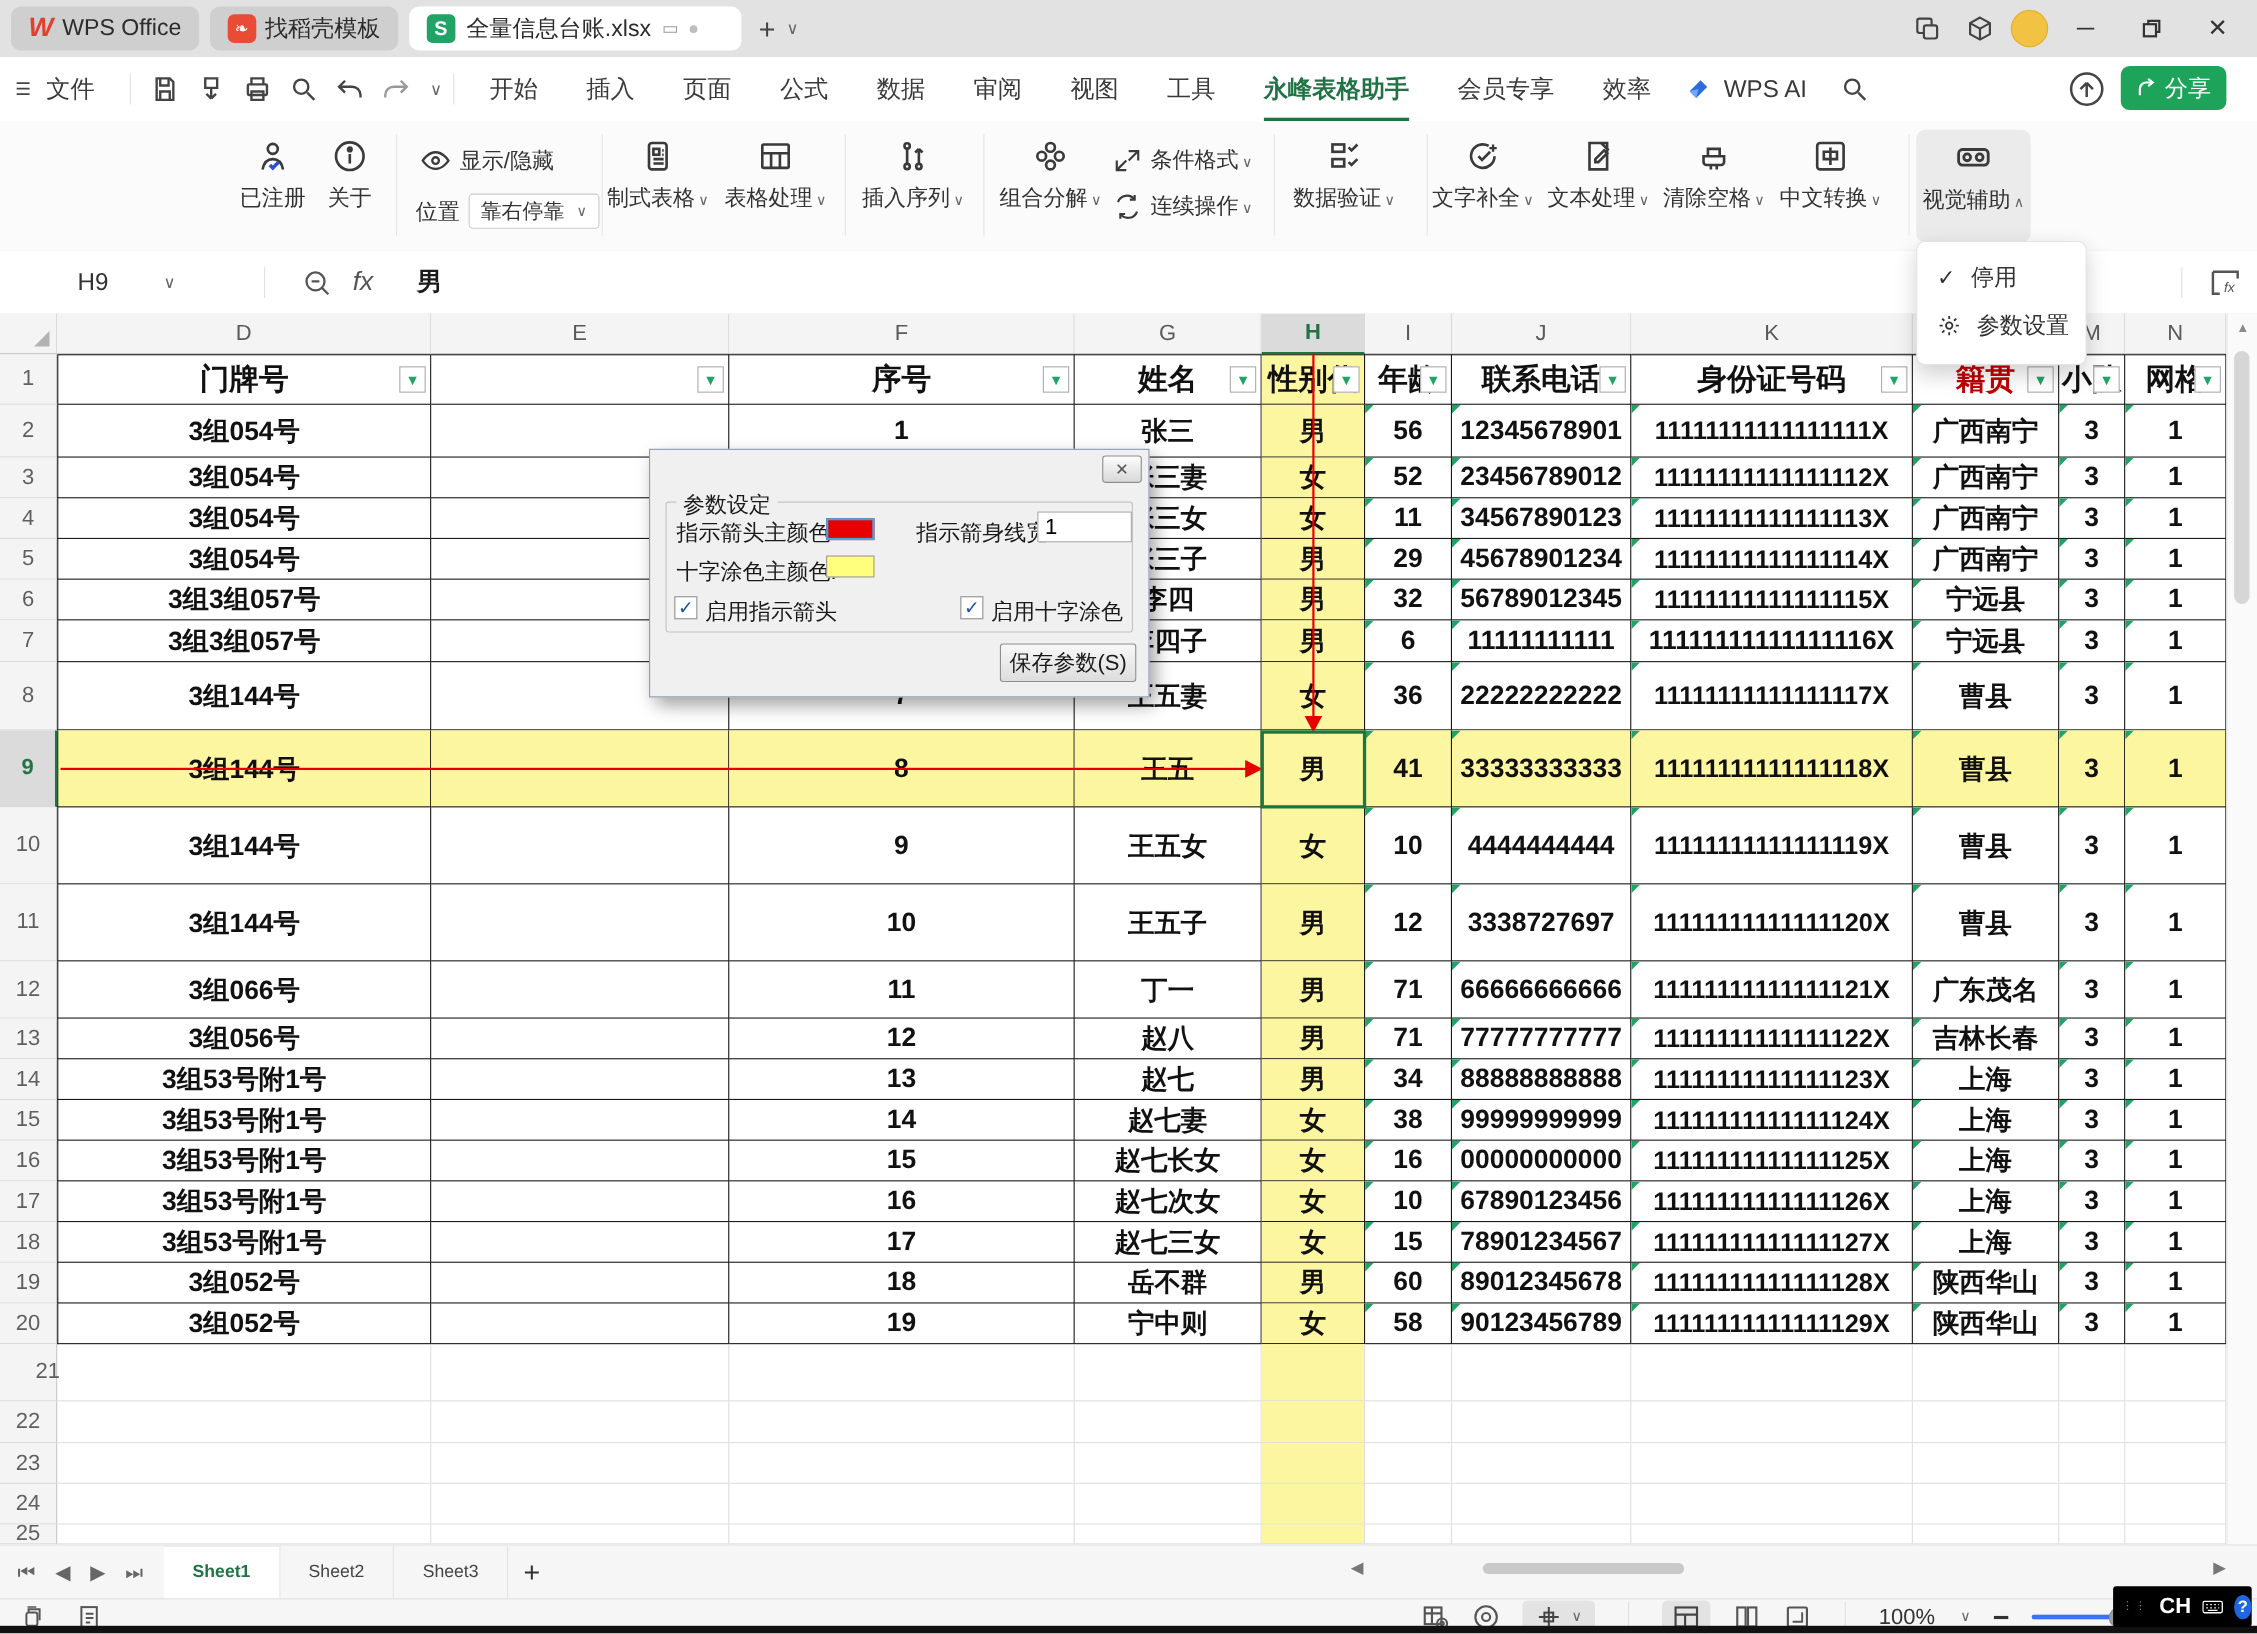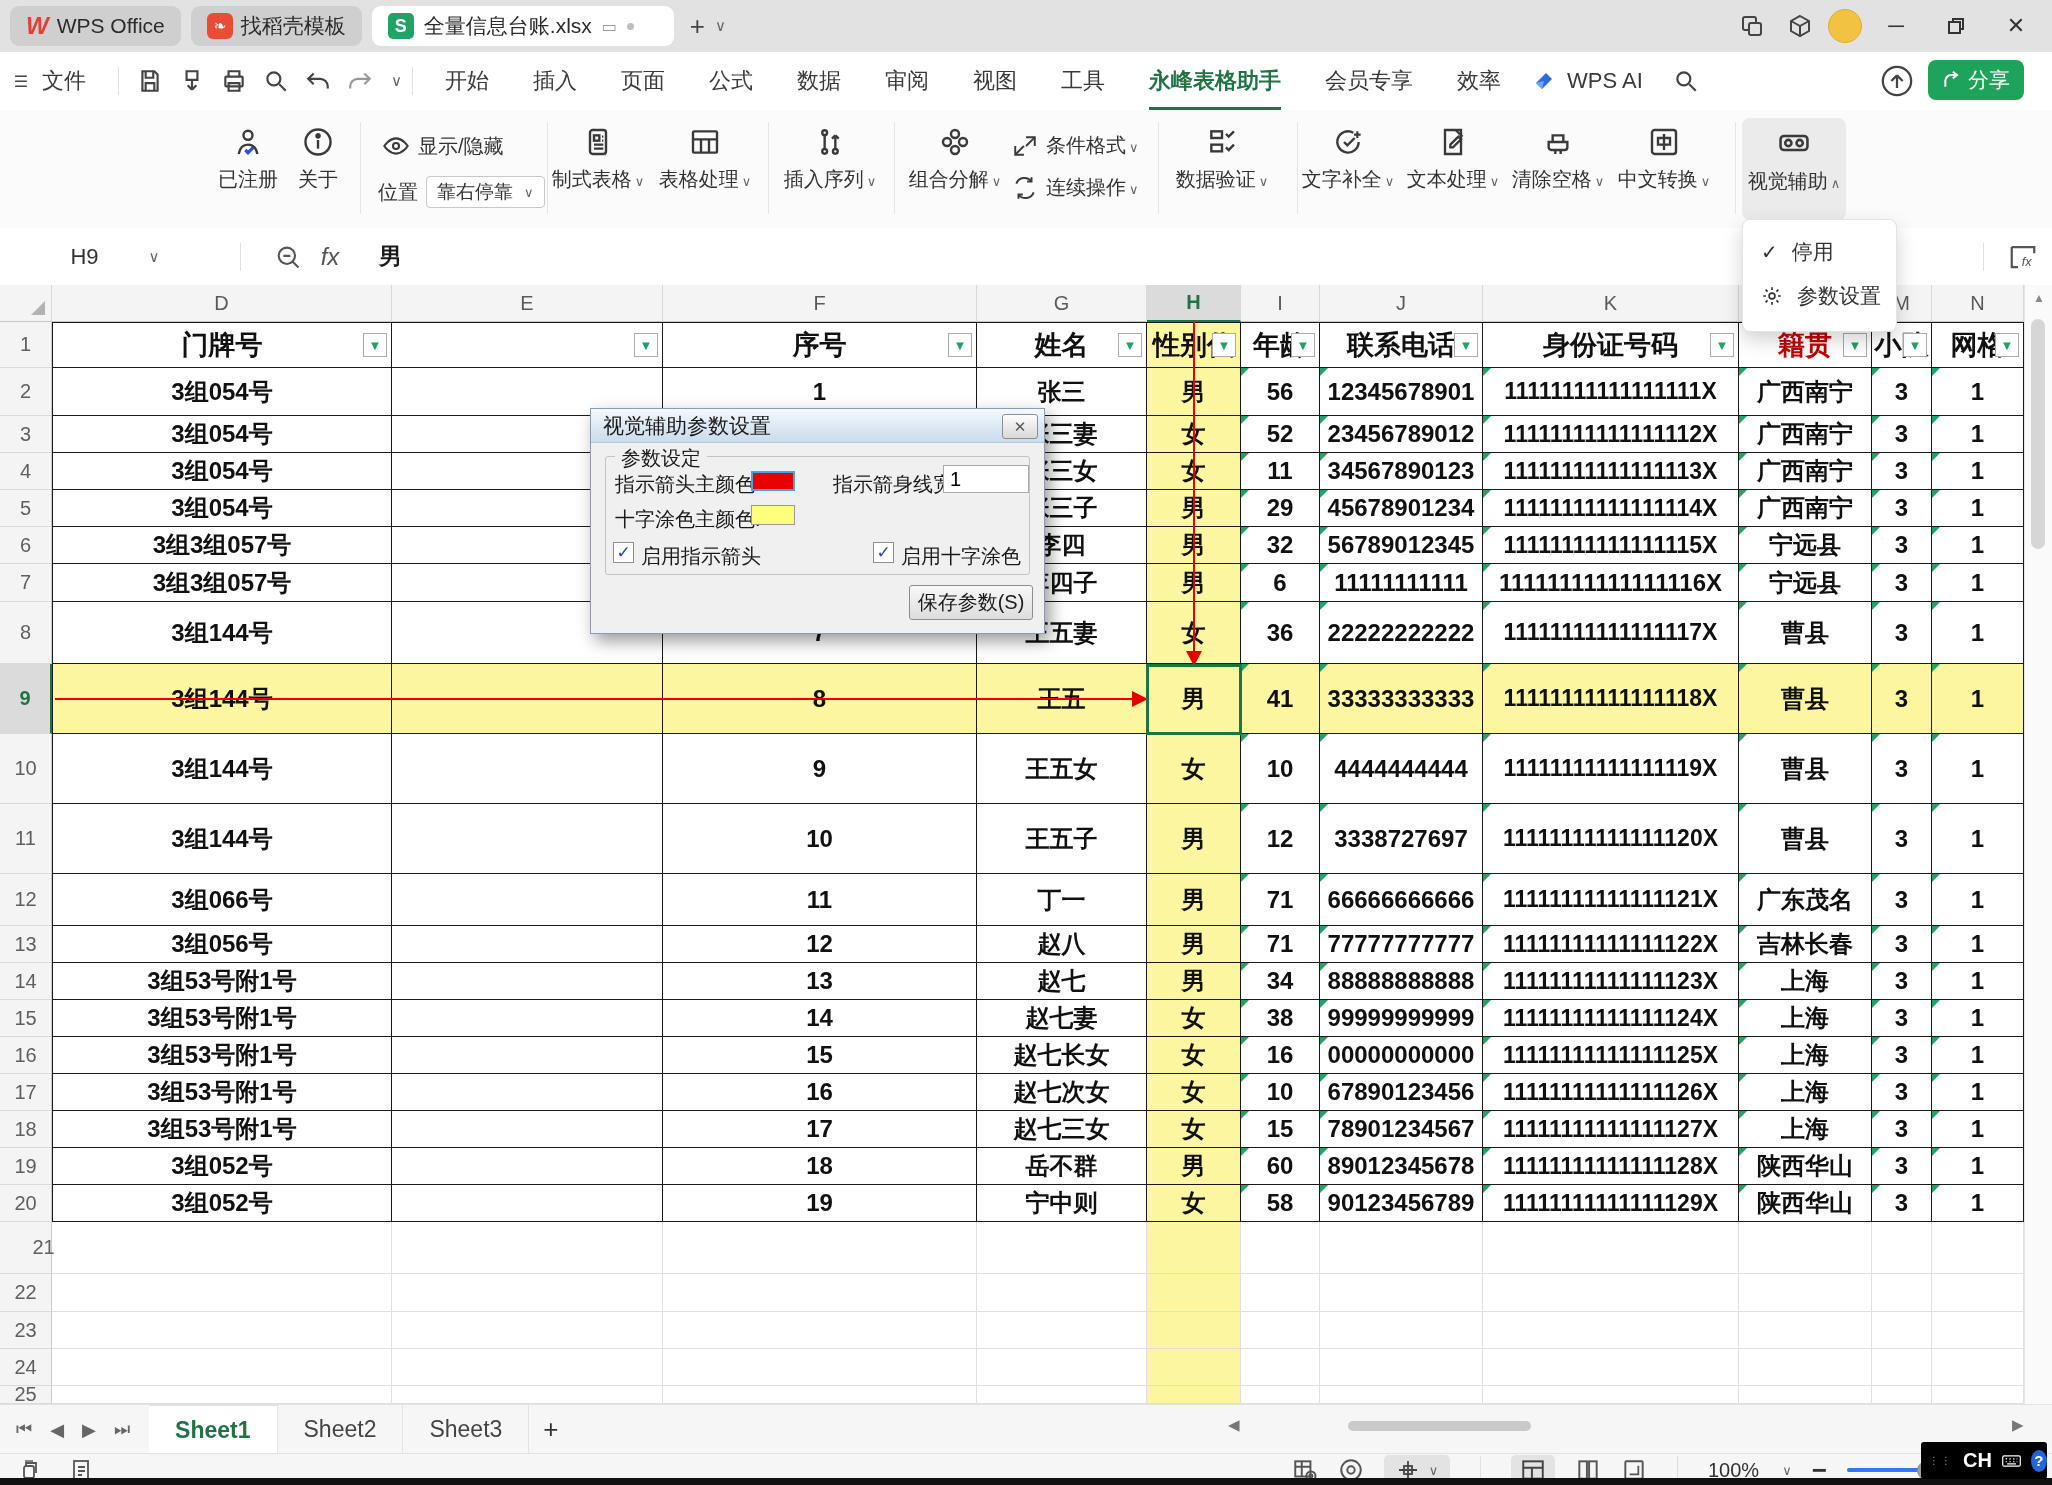--- a/index.html
+++ b/index.html
@@ -87,21 +87,21 @@
   #sw-yellow{left:160px;top:96px;background:#FFFF7D;border:1px solid #9A9A9A;}
   #dlg input{position:absolute;left:352px;top:56px;width:72px;height:26px;border:1px solid #A9A9A9;font-size:20px;padding:0 6px;font-family:inherit;}
   .cb{position:absolute;width:19px;height:19px;background:#fff;border:1px solid #8E8E8E;display:flex;align-items:center;justify-content:center;color:#1F4FA0;font-size:17px;font-weight:bold;}
   #savebtn{position:absolute;left:318px;top:176px;width:122px;height:33px;background:linear-gradient(180deg,#F8F8F8,#DDDDDD);border:1px solid #8E8E8E;border-radius:3px;display:flex;align-items:center;justify-content:center;font-size:20px;color:#1a1a1a;}
   
   #amenu{left:1742px;top:219px;width:155px;height:113px;background:#fff;border:1px solid #E3E3E3;border-radius:8px;box-shadow:0 8px 20px rgba(0,0,0,.18);z-index:60;padding:10px 0;box-sizing:border-box;}
   .aitem{height:44px;display:flex;align-items:center;gap:14px;padding-left:18px;font-size:21px;color:#333;}
   
   #tabbar{left:0;top:1404px;width:2052px;height:49px;background:#F6F6F7;border-top:1px solid #E2E2E2;display:flex;align-items:center;z-index:20;}
   .navg{color:#666;font-size:18px;margin:0 9px;}
-  .stab{height:49px;display:flex;align-items:center;padding:0 26px;font-size:23px;color:#444;border-right:1px solid #E4E4E4;}
+  .stab{height:49px;display:flex;align-items:center;padding:0 26px;font-size:16px;color:#444;border-right:1px solid #E4E4E4;}
   .stab.active{background:#fff;color:#217346;font-weight:bold;border-top:1px solid #E0E0E0;}
   #hsb-thumb{position:absolute;left:1348px;top:1421px;width:183px;height:10px;border-radius:5px;background:#C9C9C9;z-index:21;}
   .hsb-ar{position:absolute;top:1416px;color:#777;font-size:15px;z-index:21;}
   
   #statusbar{left:0;top:1453px;width:2052px;height:32px;background:#F6F6F7;border-top:1px solid #E2E2E2;display:flex;align-items:center;z-index:20;}
   .sico{display:flex;align-items:center;justify-content:center;color:#555;}
   .spill{background:#E3E3E4;border-radius:5px;}
   #zoomtx{font-size:20px;color:#333;}
   #slider{position:relative;width:136px;height:4px;background:#C9C9C9;border-radius:2px;}
   #slider .fill{position:absolute;left:0;top:0;height:4px;width:78px;background:#3476F5;border-radius:2px;}
@@ -808,23 +808,20 @@
   <div class="abs" id="hline"></div>
   <div class="abs" id="harrow"></div>
   <div class="abs" id="selbox"></div>
 </div>
 <div class="abs" id="vsb">
   <div class="up">▲</div>
   <div class="thumb"></div>
 </div>
 
 <div class="abs" id="dlg">
-  <div class="tbar">
-    <span class="ttl">视觉辅助参数设置</span>
-  </div>
   <div class="close">✕</div>
   <div class="grp"></div>
   <div class="grplbl">参数设定</div>
   <span class="dl" style="left:24px;top:62px">指示箭头主颜色:</span>
   <span class="swatch" id="sw-red"></span>
   <span class="dl" style="left:242px;top:62px">指示箭身线宽:</span>
   <input value="1" style="">
   <span class="dl" style="left:24px;top:97px">十字涂色主颜色:</span>
   <span class="swatch" id="sw-yellow"></span>
   <span class="cb" style="left:22px;top:133px">✓</span>

